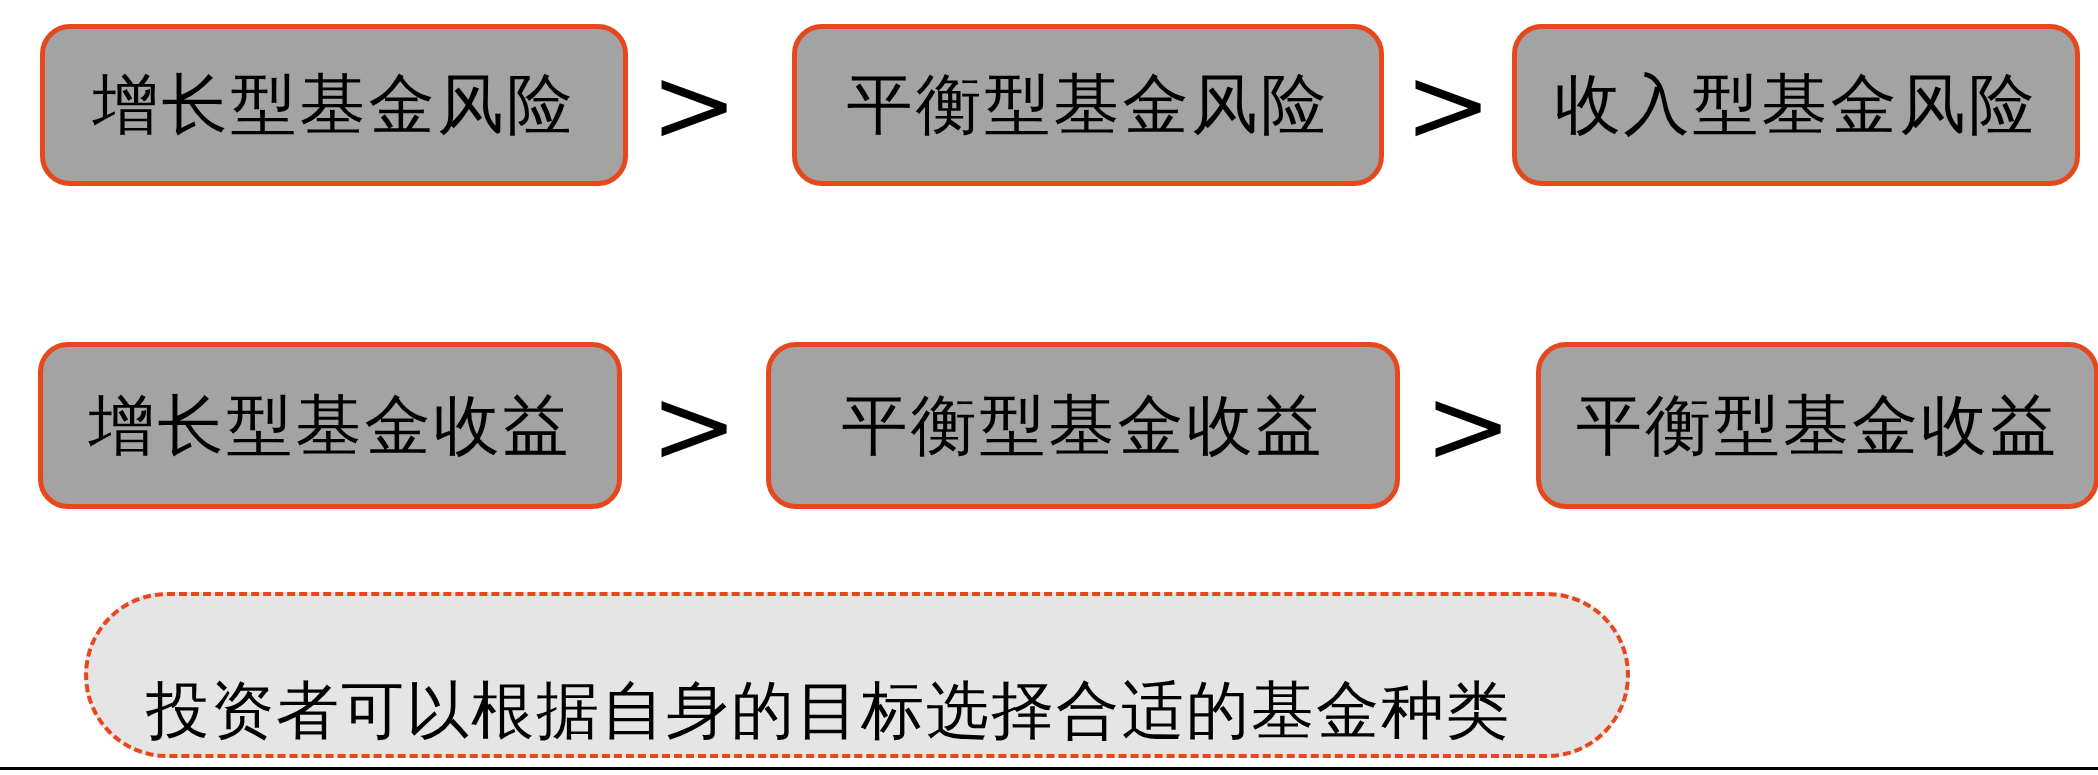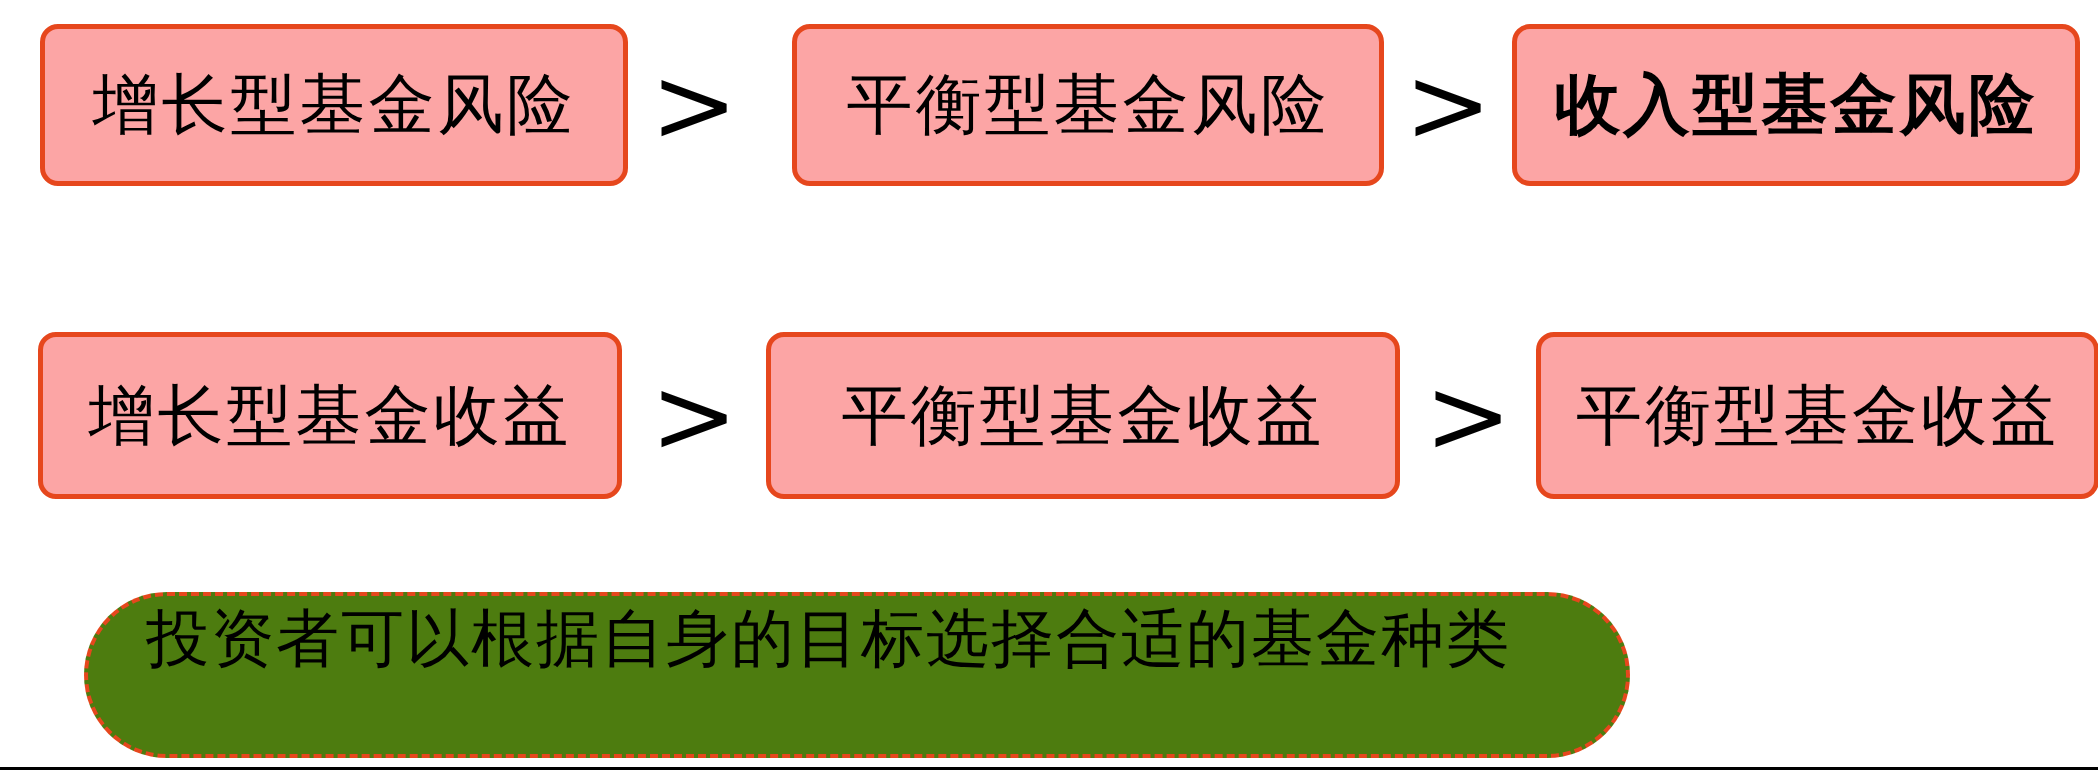--- a/index.html
+++ b/index.html
@@ -13,22 +13,22 @@
     color: #000000;
   }
   .flow-row {
     position: absolute;
     display: flex;
     align-items: stretch;
   }
   .box {
     box-sizing: border-box;
     border: 5px solid #e6471d;
-    border-radius: 18px;
-    background: #fca5a5;
+    border-radius: 30px;
+    background: #a3a3a3;
     display: flex;
     align-items: center;
     justify-content: center;
     font-size: 66px;
     letter-spacing: 3px;
     white-space: nowrap;
   }
   .gt {
     display: flex;
     align-items: center;
@@ -40,26 +40,26 @@
   .stadium {
     position: absolute;
     left: 84px;
     top: 592px;
     width: 1546px;
     height: 166px;
     box-sizing: border-box;
     border: 4px dashed #e6471d;
     border-radius: 85px;
     display: flex;
-    align-items: flex-start;
+    align-items: flex-end;
     padding-left: 58px;
     font-size: 63px;
     letter-spacing: 2px;
     white-space: nowrap;
-    background: #4d7c0f;
+    background: #e5e5e5;
   }
   .bottom-line {
     position: absolute;
     left: 0;
     top: 767px;
     width: 2098px;
     height: 3px;
     background: #000000;
   }
 </style>
@@ -70,26 +70,26 @@
 
   <div class="flow-row" style="left:40px; top:24px; height:162px;">
     <div class="box" style="width:588px;">
       <span>增长型基金风险</span>
     </div>
     <div class="gt" style="width:132px;">&gt;</div>
     <div class="box" style="width:592px;margin-left:32px;">
       <span>平衡型基金风险</span>
     </div>
     <div class="gt" style="width:128px;">&gt;</div>
-    <div class="box" style="width:568px;font-weight:bold;">
+    <div class="box" style="width:568px;">
       <span>收入型基金风险</span>
     </div>
   </div>
 
-  <div class="flow-row" style="left:38px; top:332px; height:167px;">
+  <div class="flow-row" style="left:38px; top:342px; height:167px;">
     <div class="box" style="width:584px;">
       <span>增长型基金收益</span>
     </div>
     <div class="gt" style="width:144px;">&gt;</div>
     <div class="box" style="width:634px;">
       <span>平衡型基金收益</span>
     </div>
     <div class="gt" style="width:136px;">&gt;</div>
     <div class="box" style="width:563px;">
       <span>平衡型基金收益</span>

